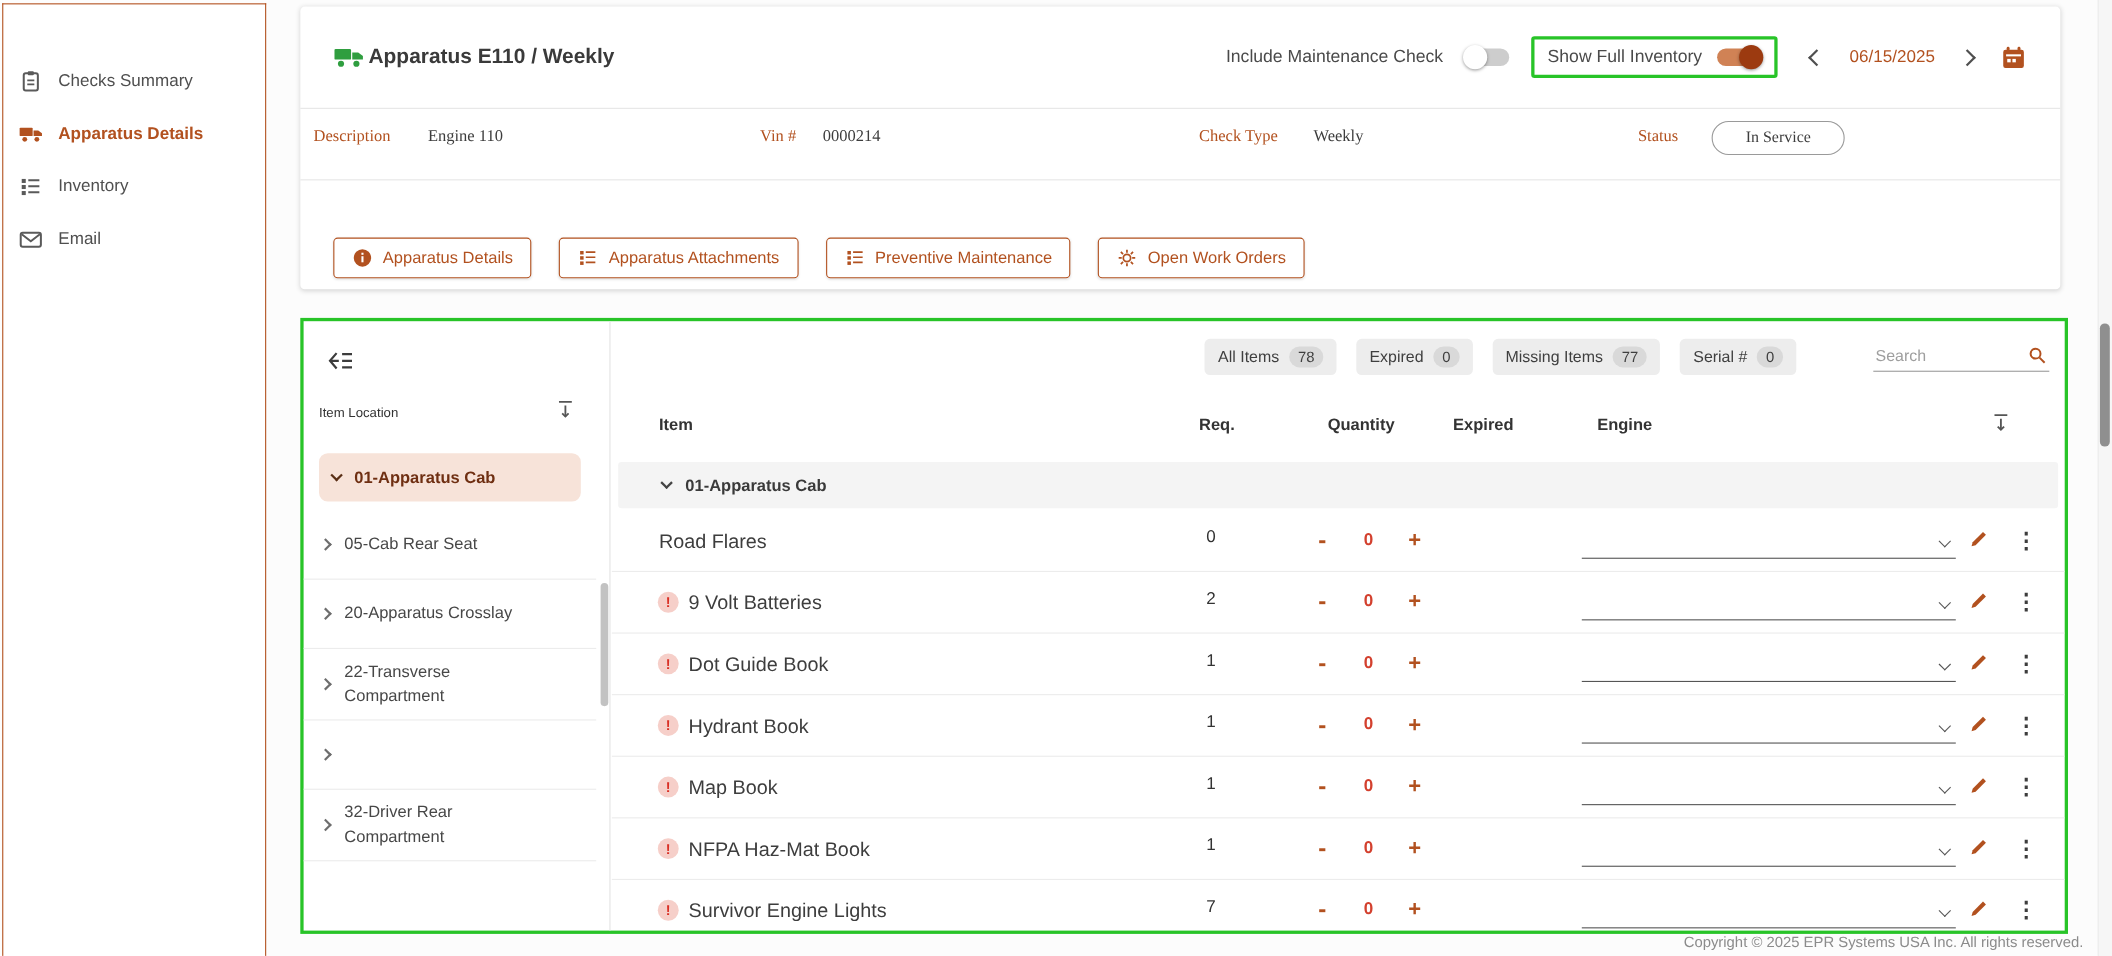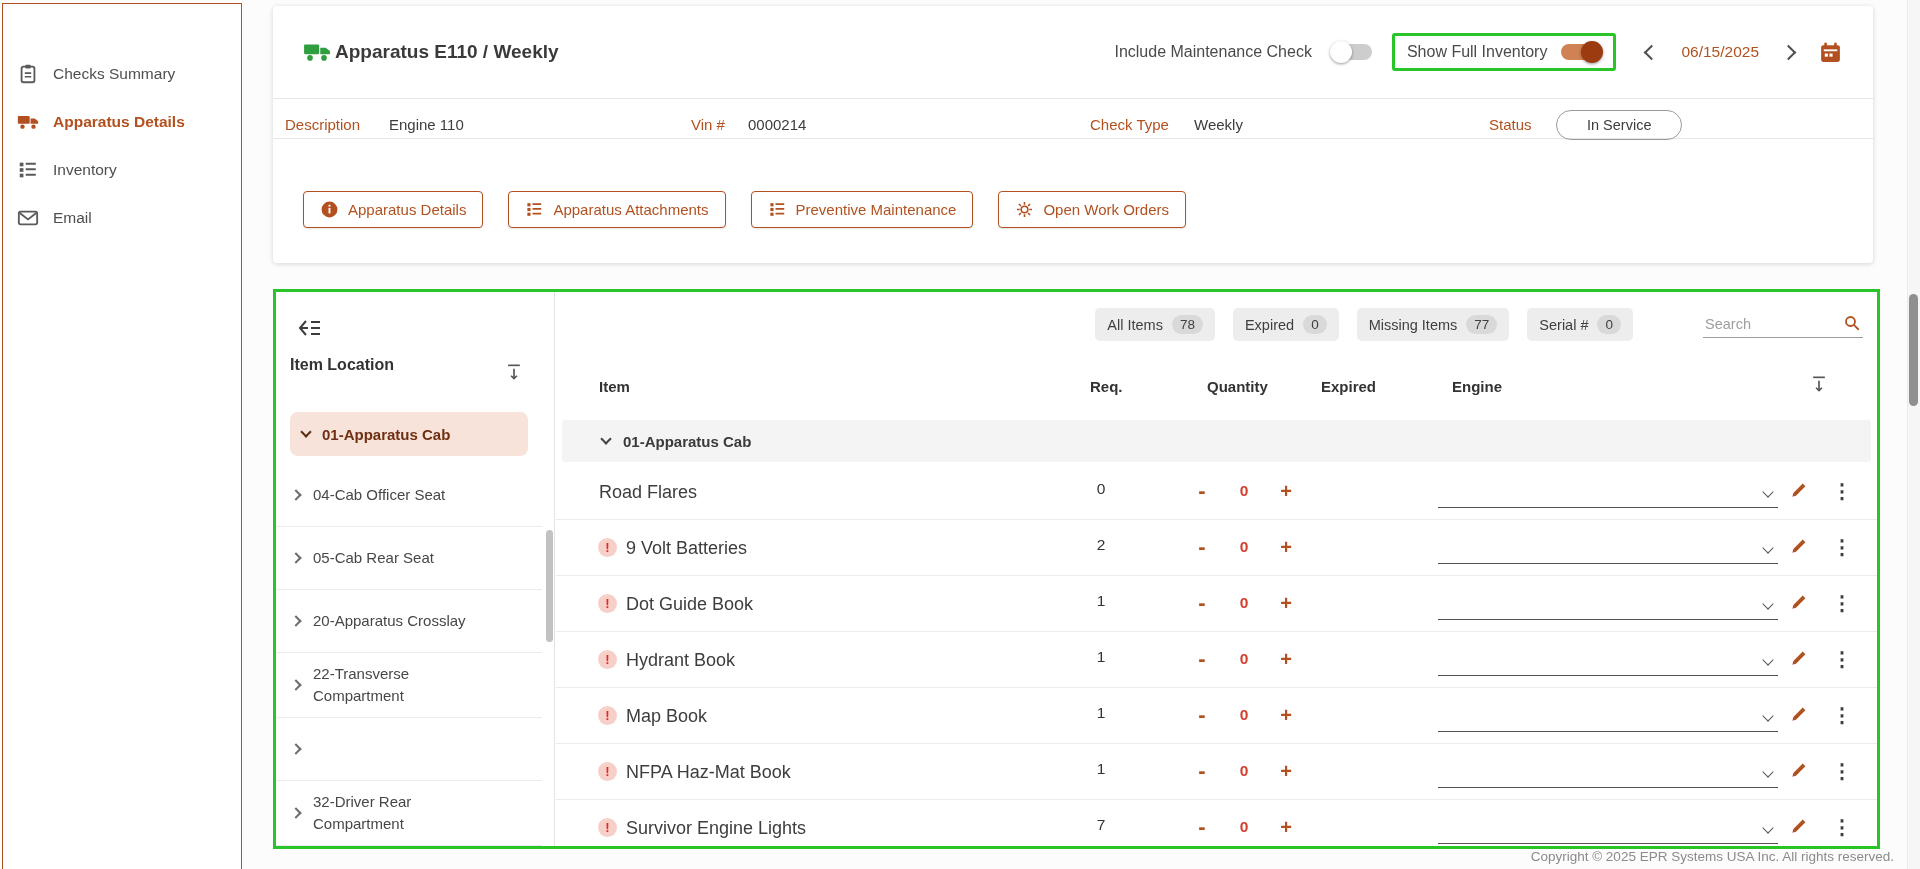--- a/index.html
+++ b/index.html
@@ -36,21 +36,21 @@
   .switch.on { background:#d08255; }
   .switch.on .knob { left:auto; right:-2px; background:#9c3a10; }
   .green-box { display:flex; align-items:center; gap:14px; border:3px solid #28c428; border-radius:3px; padding:7px 12px; }
   .datenav { display:flex; align-items:center; gap:24px; margin-left:10px; }
   .date { color:#b2511f; font-size:15.5px; font-weight:400; }
   .nav-chev { width:11px; height:11px; border-right:2px solid #4f4f4f; border-bottom:2px solid #4f4f4f; cursor:pointer; }
   .nav-chev.left  { transform:rotate(135deg); }
   .nav-chev.right { transform:rotate(-45deg); }
   .cal-icon { width:25px; height:25px; color:#b2511f; cursor:pointer; }
 
-  .info-row { position:relative; height:41px; border-top:1px solid #e6e6e6; border-bottom:1px solid #e6e6e6; }
+  .info-row { position:relative; height:66px; border-top:1px solid #e6e6e6; border-bottom:1px solid #e6e6e6;font-family:Liberation Serif, serif; }
   .info-row > span { position:absolute; top:17px; }
   .lab { color:#b2511f; font-size:15px; font-weight:500; }
   .val { color:#3d3d3d; font-size:15px; }
   .l-desc { left:12px; }  .v-desc { left:116px; }
   .l-vin  { left:418px; } .v-vin  { left:475px; }
   .l-chk  { left:817px; } .v-chk  { left:921px; }
   .l-sta  { left:1216px; }
   .status-badge { position:absolute; left:1283px; top:11px; border:1px solid #9a9a9a; border-radius:16px;
                   padding:6px 30px; font-size:14.5px; color:#3d3d3d; }
 
@@ -59,21 +59,21 @@
           border-radius:4px; background:#fff; color:#b2511f; font-size:15px; cursor:pointer;
           box-shadow:0 1px 2px rgba(0,0,0,.10); font-family:inherit; white-space:nowrap; }
   .abtn svg { width:19px; height:19px; flex:none; }
 
   
   .panel { position:absolute; left:30px; right:40px; top:289px; height:560px; border:3px solid #28c428; background:#fff; }
 
   .leftpane { position:absolute; left:0; top:0; width:279px; bottom:0; border-right:1px solid #e3e3e3; }
   .collapse-btn { position:absolute; left:20px; top:24px; width:28px; height:26px; color:#3c3c3c; background:none; border:0; cursor:pointer; }
   .collapse-btn svg { width:26px; height:24px; }
-  .loc-header { position:absolute; left:14px; top:64px; font-size:16px; font-weight:700; color:#333; }
+  .loc-header { position:absolute; left:14px; top:76px; font-size:12px; font-weight:400; color:#333; }
   .loc-unfold { position:absolute; right:30px; top:70px; width:20px; height:20px; color:#555; cursor:pointer; }
   .loc-list { position:absolute; left:0; top:112px; right:12px; }
   .loc-active { margin:8px 14px 8px; height:44px; background:#f7e3d9; border-radius:8px; display:flex;
                 align-items:center; gap:12px; padding:0 12px; color:#6f2f12; font-weight:600; font-size:15px; cursor:pointer; }
   .tree-chev { width:8px; height:8px; border-right:2px solid #6d6d6d; border-bottom:2px solid #6d6d6d; flex:none; }
   .tree-chev.down  { transform:rotate(45deg); border-color:#5a2f16; margin-top:-4px; }
   .tree-chev.right { transform:rotate(-45deg); }
   .loc-item { display:flex; align-items:center; gap:13px; padding:10px 10px 10px 16px; min-height:63px;
               border-bottom:1px solid #ececec; color:#474747; font-size:15px; cursor:pointer; }
   .loc-item span { width:176px; line-height:22px; }
@@ -268,24 +268,20 @@
             <path d="M8.5 16.5L12 20l3.5-3.5"></path>
           </svg>
 
         <div class="loc-list">
           <div class="loc-active">
             <i class="tree-chev down"></i>
             <span>01-Apparatus Cab</span>
           </div>
           <div class="loc-item">
             <i class="tree-chev right"></i>
-            <span>04-Cab Officer Seat</span>
-          </div>
-          <div class="loc-item">
-            <i class="tree-chev right"></i>
             <span>05-Cab Rear Seat</span>
           </div>
           <div class="loc-item">
             <i class="tree-chev right"></i>
             <span>20-Apparatus Crosslay</span>
           </div>
           <div class="loc-item">
             <i class="tree-chev right"></i>
             <span>22-Transverse Compartment</span>
           </div>

